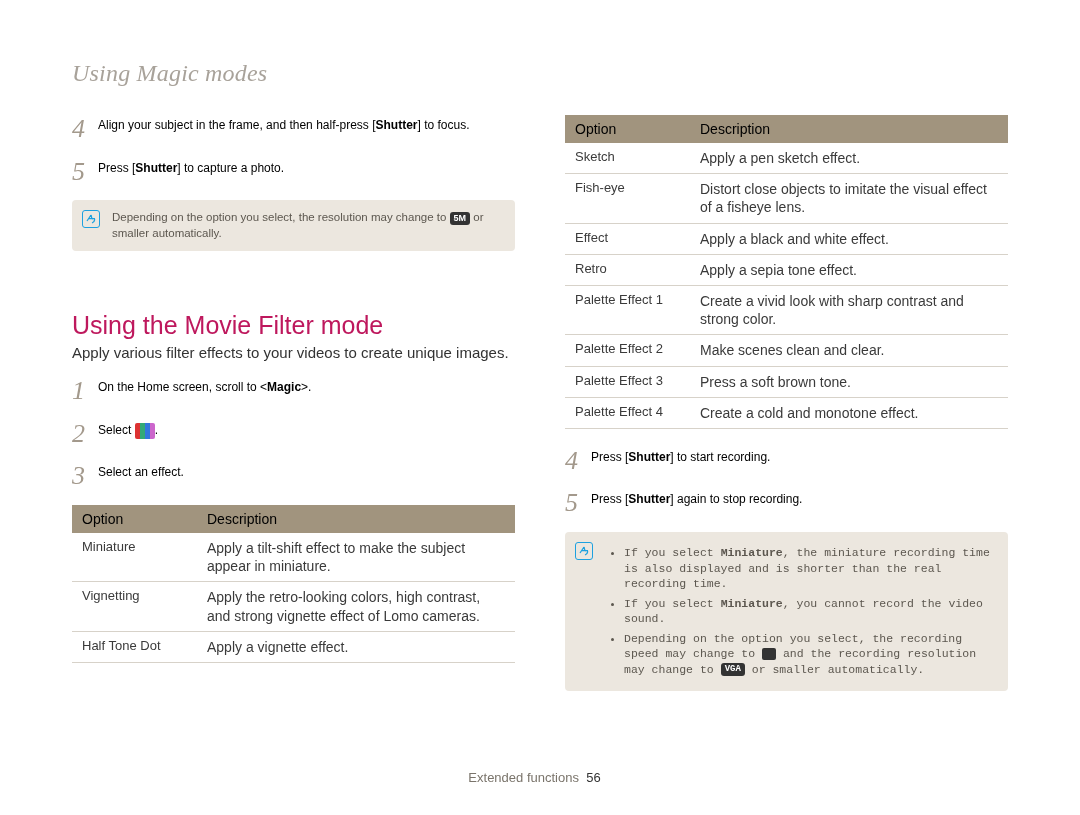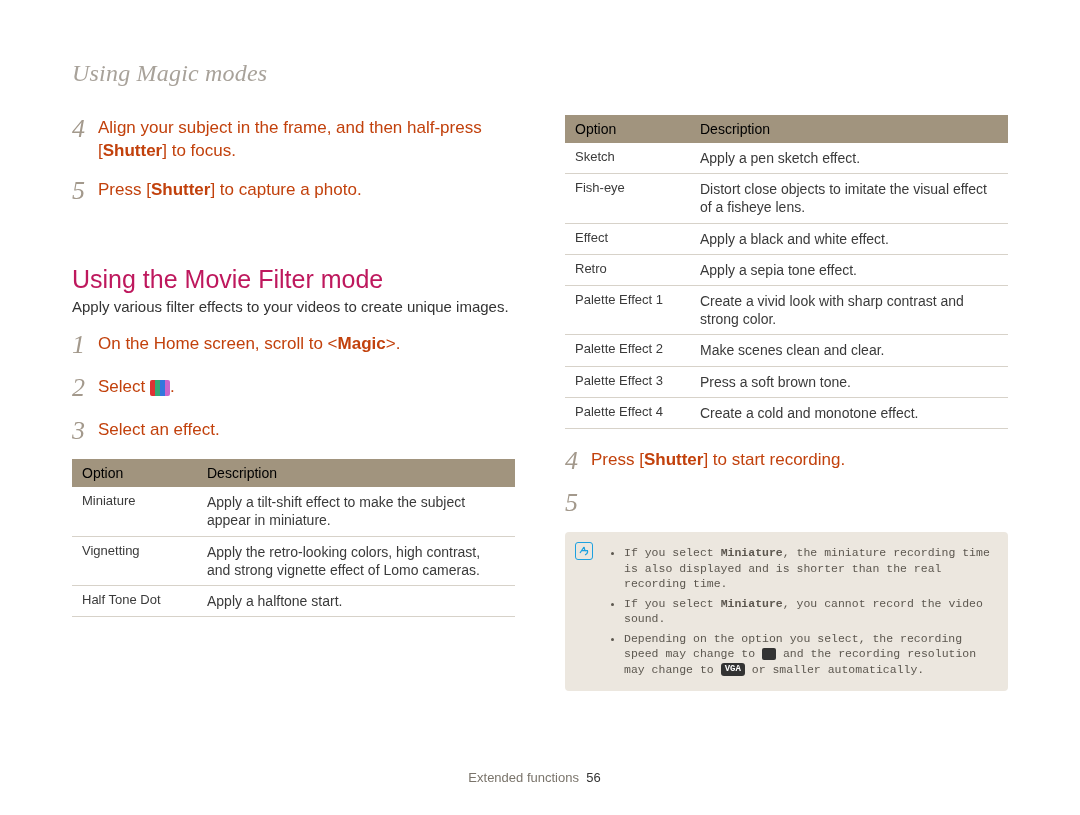--- a/index.html
+++ b/index.html
@@ -33,22 +33,22 @@
   .step-num {
     font-family: Georgia, "Times New Roman", serif;
     font-style: italic;
     font-size: 26px;
     color: #a3998c;
     width: 26px;
     flex: none;
     line-height: 1.1;
   }
   .step-body {
-    font-size: 17px;
-    color: #c2410c;
+    font-size: 12px;
+    color: #000000;
     line-height: 1.35;
     padding-top: 2px;
   }
   .bold { font-weight: 700; }
   .note {
     background: #ece7df;
     border-radius: 4px;
     padding: 10px 12px 10px 40px;
     font-size: 11.5px;
     color: #5c574f;
@@ -146,20 +146,28 @@
     <div class="col">
       <div class="step">
         <div class="step-num">4</div>
         <div class="step-body"><span>Align your subject in the frame, and then half-press [</span><span class="bold">Shutter</span><span>] to focus.</span></div>
       </div>
       <div class="step">
         <div class="step-num">5</div>
         <div class="step-body"><span>Press [</span><span class="bold">Shutter</span><span>] to capture a photo.</span></div>
       </div>
 
+      <div class="note">
+        <span class="note-icon">
+          <svg viewBox="0 0 24 24" fill="none" stroke="#1da1e0" stroke-width="2.5">
+              <path d="M4 16 L12 4 M12 4 L14 12 M7 11 L20 11 M14 20 C20 18 22 8 14 12"></path>
+            </svg>
+        </span>
+        <span>Depending on the option you select, the resolution may change to </span><span class="inline-icon">5M</span><span> or smaller automatically.</span>
+      </div>
 
       <div class="section-title">Using the Movie Filter mode</div>
       <div class="section-sub">Apply various filter effects to your videos to create unique images.</div>
 
       <div id="left-steps2">
           <div class="step">
             <div class="step-num">1</div>
             <div class="step-body">On the Home screen, scroll to &lt;<b>Magic</b>&gt;.</div>
           </div>
           <div class="step">
@@ -183,21 +191,21 @@
             <tr>
               <td>Miniature</td>
               <td>Apply a tilt-shift effect to make the subject appear in miniature.</td>
             </tr>
             <tr>
               <td>Vignetting</td>
               <td>Apply the retro-looking colors, high contrast, and strong vignette effect of Lomo cameras.</td>
             </tr>
             <tr>
               <td>Half Tone Dot</td>
-              <td>Apply a halftone start.</td>
+              <td>Apply a vignette effect.</td>
             </tr>
           </tbody>
       </table>
     </div>
 
     <div class="col">
       <table class="opt">
         <thead>
             <tr>
           <th>Option</th>
@@ -241,20 +249,21 @@
       </table>
 
       <div style="height:18px"></div>
       <div id="right-steps">
           <div class="step">
             <div class="step-num">4</div>
             <div class="step-body"><span>Press [</span><span class="bold">Shutter</span><span>] to start recording.</span></div>
           </div>
           <div class="step">
             <div class="step-num">5</div>
+            <div class="step-body"><span>Press [</span><span class="bold">Shutter</span><span>] again to stop recording.</span></div>
           </div>
         </div>
 
       <div class="note">
         <span class="note-icon">
           <svg viewBox="0 0 24 24" fill="none" stroke="#1da1e0" stroke-width="2.5">
               <path d="M4 16 L12 4 M12 4 L14 12 M7 11 L20 11 M14 20 C20 18 22 8 14 12"></path>
             </svg>
         </span>
         <ul id="right-note-ul">

